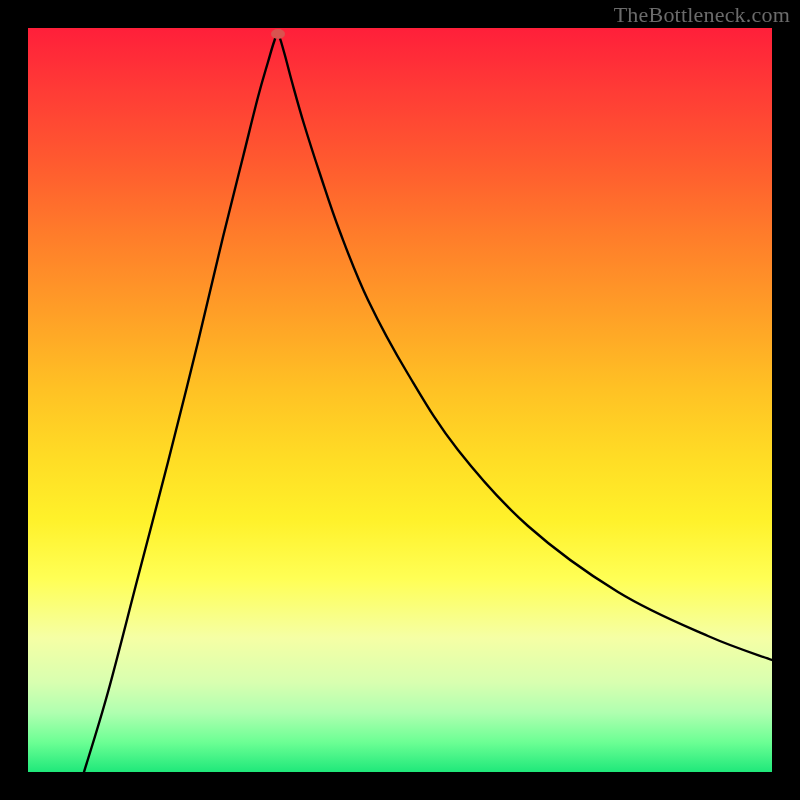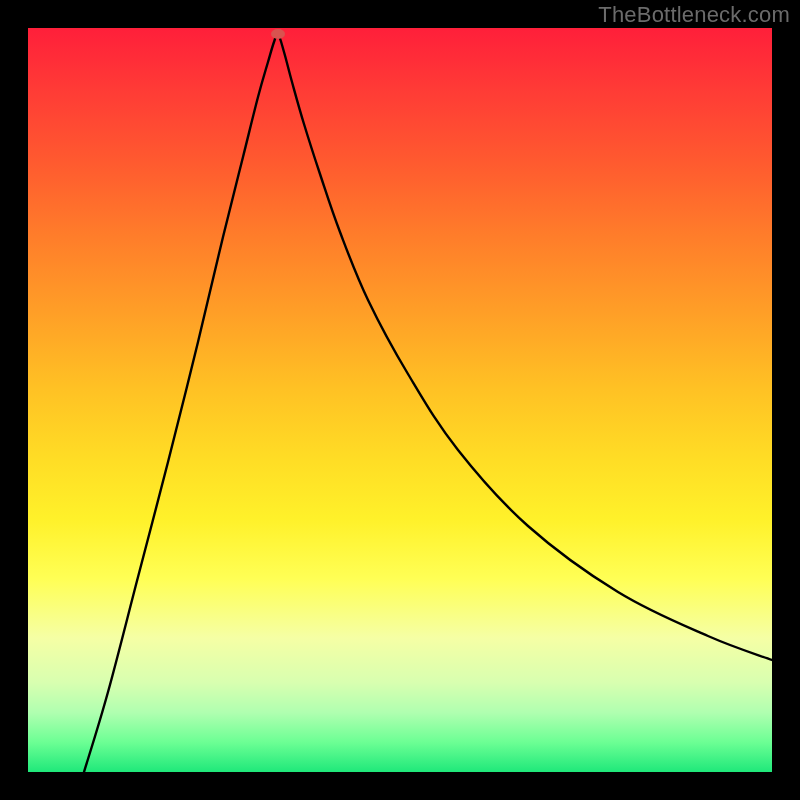--- a/index.html
+++ b/index.html
@@ -11,20 +11,21 @@
     overflow: hidden;
     font-family: Arial, Helvetica, sans-serif;
   }
   .frame {
     position: absolute;
     left: 0;
     top: 0;
     width: 800px;
     height: 583px;
     background: #000;
+    font-family: Liberation Serif, serif;
   }
   .plot {
     position: absolute;
     left: 28px;
     top: 28px;
     width: 744px;
     height: 744px;
     overflow: hidden;
   }
   .gradient {

